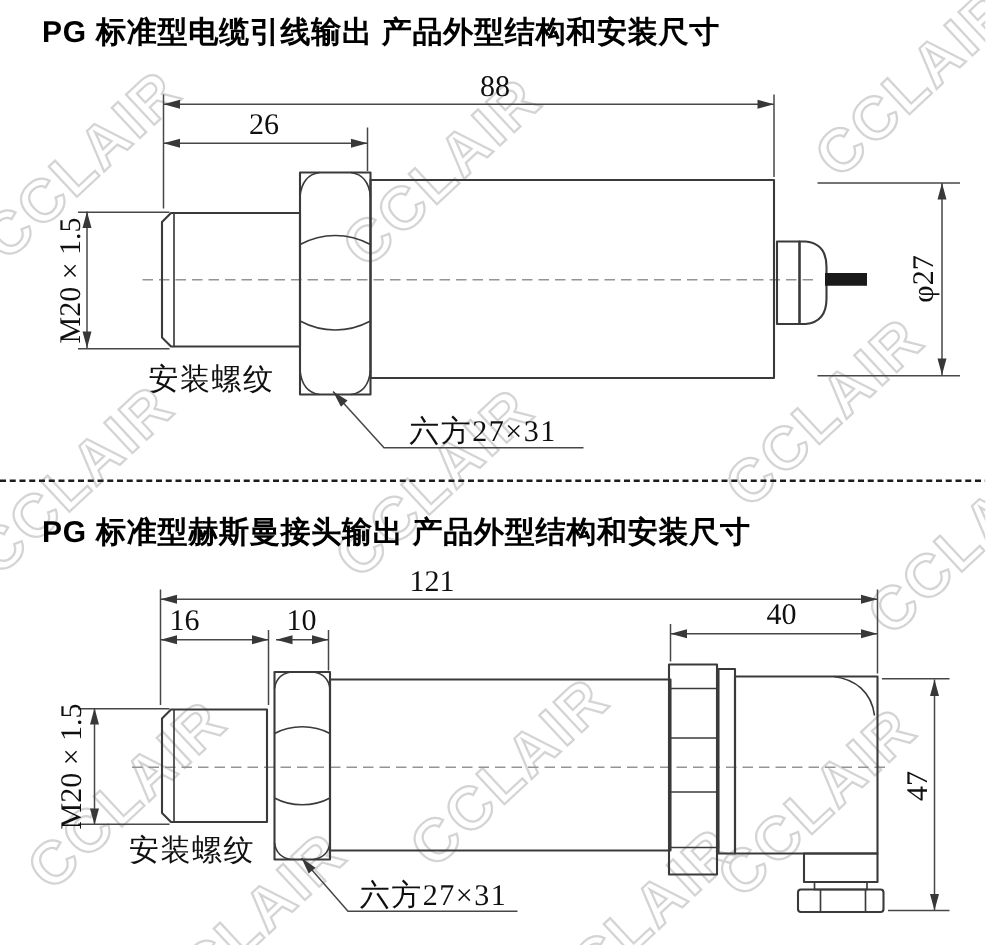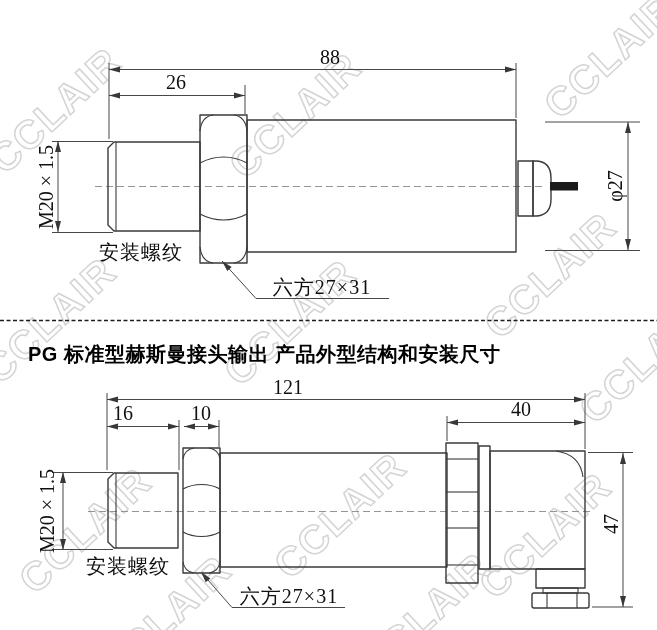--- a/index.html
+++ b/index.html
@@ -43,20 +43,21 @@
     <div class="wm" style="left:195px;top:300px">CCLAIR</div>
     <div class="wm" style="left:455px;top:253px">CCLAIR</div>
     <div class="wm" style="left:550px;top:338px">CCLAIR</div>
     <div class="wm" style="left:-10px;top:508px">CCLAIR</div>
     <div class="wm" style="left:245px;top:493px">CCLAIR</div>
     <div class="wm" style="left:450px;top:513px">CCLAIR</div>
     <div class="wm" style="left:70px;top:596px">CCLAIR</div>
     <div class="wm" style="left:330px;top:593px">CCLAIR</div>
   </div>
 
+  <div class="title" id="t1">PG 标准型电缆引线输出 产品外型结构和安装尺寸</div>
   <div class="title" id="t2">PG 标准型赫斯曼接头输出 产品外型结构和安装尺寸</div>
 
   <svg class="drawing" width="657" height="630" viewBox="0 0 657 630">
     <defs>
       <g id="ah">
           <polygon class="ah" points="0,0 -11,-3 -11,3"></polygon>
         </g>
     </defs>
 
     <g>

